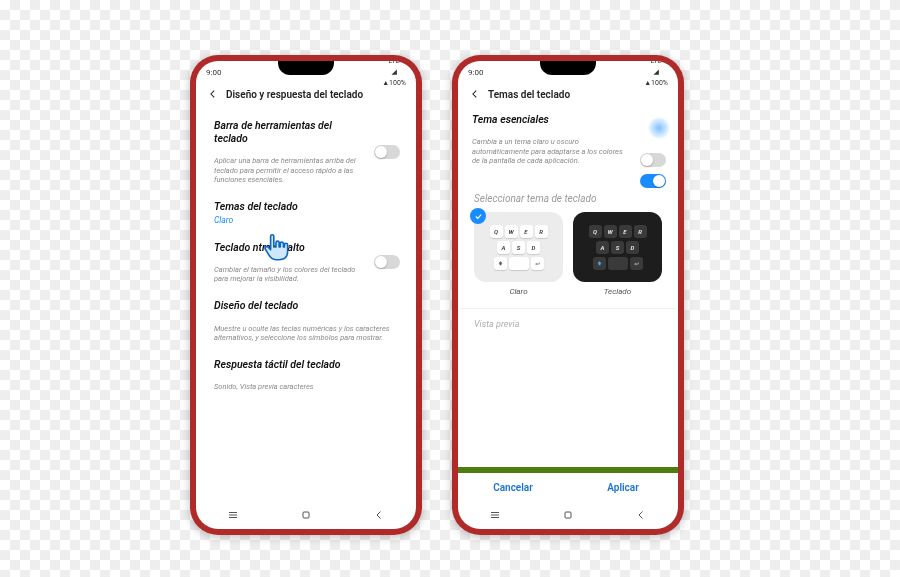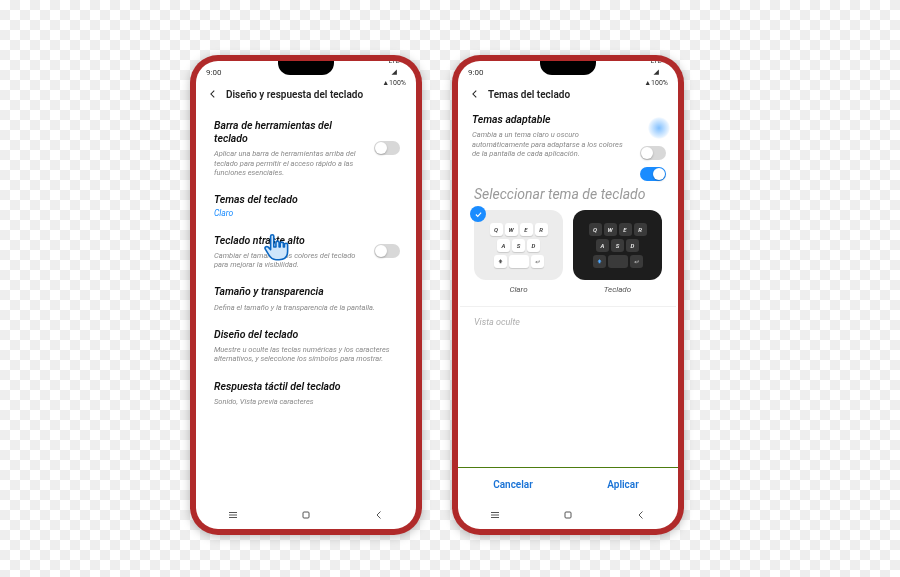--- a/index.html
+++ b/index.html
@@ -89,21 +89,21 @@
     border-radius: 14px;
     margin: 0 4px;
     padding: 2px 0;
   }
 
   .row {
     padding: 8px 12px;
     position: relative;
   }
   .row .title { font-size: 10.5px; font-weight: 600; color: #111; line-height: 1.25; }
-  .row .sub { font-size: 7.5px; color: #8a8a8a; line-height: 1.25; margin-top: 4px; }
+  .row .sub { font-size: 7.5px; color: #8a8a8a; line-height: 1.25; margin-top: 11px; }
   .row .value { font-size: 8.5px; color: #1a8cff; margin-top: 1px; }
 
   .toggle {
     position: absolute; right: 10px; top: 50%; transform: translateY(-50%);
     width: 26px; height: 14px;
     border-radius: 8px;
     background: #d8d8d8;
     display: flex; align-items: center;
   }
   .toggle .knob {
@@ -125,21 +125,21 @@
   
   .hand {
     position: absolute;
     left: 64px; top: 122px;
     width: 34px; height: 34px;
     z-index: 10;
     pointer-events: none;
   }
 
   
-  .section-label { font-size: 14px; color: #9a9a9a; padding: 4px 14px 2px 14px; }
+  .section-label { font-size: 10px; color: #9a9a9a; padding: 4px 14px 2px 14px; }
   .themes { display: flex; gap: 10px; padding: 6px 14px 2px 14px; }
   .theme-opt { flex: 1; text-align: center; position: relative; }
   .theme-thumb {
     width: 100%; height: 70px; border-radius: 12px;
     display: flex; flex-direction: column; align-items: center; justify-content: center;
     gap: 3px;
     position: relative;
   }
   .theme-thumb.light { background: #ececec; }
   .theme-thumb.dark { background: #1d1d1d; }
@@ -155,21 +155,21 @@
   .check {
     position: absolute; top: -4px; left: -4px;
     width: 16px; height: 16px; border-radius: 50%;
     background: #1a8cff; display: flex; align-items: center; justify-content: center;
   }
   .check svg { width: 9px; height: 9px; }
 
   .vista { padding: 10px 14px; font-size: 9px; color: #aeaeae; border-top: 1px solid #f0f0f0; margin-top: 10px; }
 
   .actions {
-    display: flex; border-top: 1px solid #4d7c0f;
+    display: flex; border-top: 6px solid #4d7c0f;
     height: 34px;
   }
   .actions .btn { flex: 1; display: flex; align-items: center; justify-content: center;
     font-size: 10px; font-weight: 600; color: #1a73d6; }
 
   .highlight-ring {
     position: absolute; right: 6px; top: 8px;
     width: 22px; height: 22px; border-radius: 50%;
     background: radial-gradient(circle, rgba(26,140,255,0.55) 0%, rgba(26,140,255,0.12) 60%, rgba(26,140,255,0) 72%);
     z-index: 3; pointer-events: none;
@@ -220,24 +220,20 @@
           </div>
 
           <div class="row">
             <div class="title" style="max-width:150px">Teclado           ntraste alto</div>
             <div class="sub" style="max-width:150px">Cambiar el tamaño y los colores del teclado para mejorar la visibilidad.</div>
             <div class="toggle">
                 <div class="knob"></div>
               </div>
           </div>
 
-          <div class="row">
-            <div class="title">Tamaño y transparencia</div>
-            <div class="sub">Defina el tamaño y la transparencia de la pantalla.</div>
-          </div>
 
           <div class="row">
             <div class="title">Diseño del teclado</div>
             <div class="sub">Muestre u oculte las teclas numéricas y los caracteres alternativos, y seleccione los símbolos para mostrar.</div>
           </div>
 
           <div class="row">
             <div class="title">Respuesta táctil del teclado</div>
             <div class="sub">Sonido, Vista previa caracteres</div>
           </div>
@@ -291,21 +287,21 @@
           <svg viewBox="0 0 24 24" fill="none" stroke="#222" stroke-width="2.5">
               <polyline points="15 4 7 12 15 20"></polyline>
             </svg>
         </span>
         <span>Temas del teclado</span>
       </div>
 
       <div class="content">
         <div class="row" style="padding-top:4px">
           <div class="highlight-ring"></div>
-          <div class="title" style="max-width:150px">Temas adaptable</div>
+          <div class="title" style="max-width:150px">Tema esenciales</div>
           <div class="sub" style="max-width:155px">Cambia a un tema claro u oscuro automáticamente para adaptarse a los colores de la pantalla de cada aplicación.</div>
           <div class="toggle" style="top:auto;bottom:6px;transform:none">
               <div class="knob"></div>
             </div>
         </div>
 
         <div class="row">
           <div class="toggle on">
               <div class="knob"></div>
             </div>
@@ -375,21 +371,21 @@
                       <polyline points="18 8 18 14 6 14"></polyline>
                       <polyline points="10 10 6 14 10 18"></polyline>
                     </svg>
                   </div>
               </div>
             </div>
             <div class="theme-name">Teclado</div>
           </div>
         </div>
 
-        <div class="vista">Vista oculte</div>
+        <div class="vista">Vista previa</div>
       </div>
 
       <div class="actions">
         <div class="btn">Cancelar</div>
         <div class="btn">Aplicar</div>
       </div>
 
       <div class="navbar">
         <span class="nav-k">
             <svg viewBox="0 0 24 24" stroke="#555" stroke-width="2">

